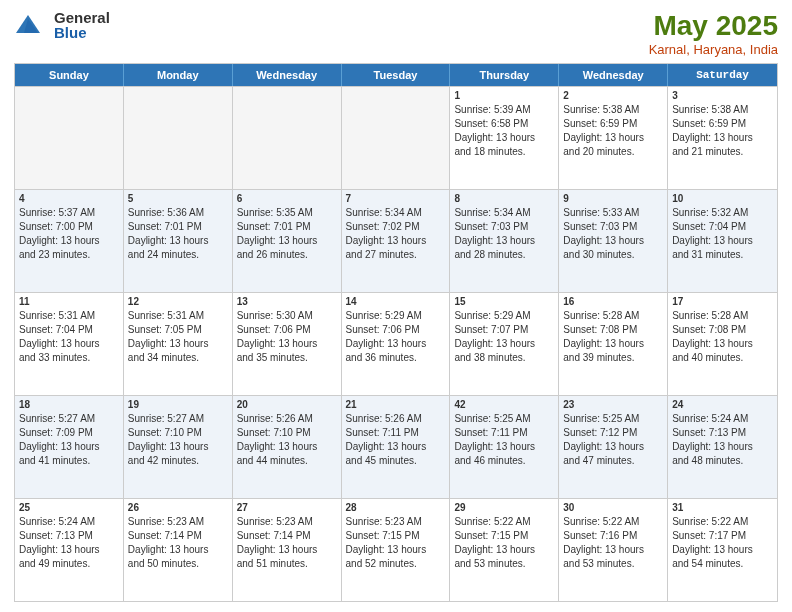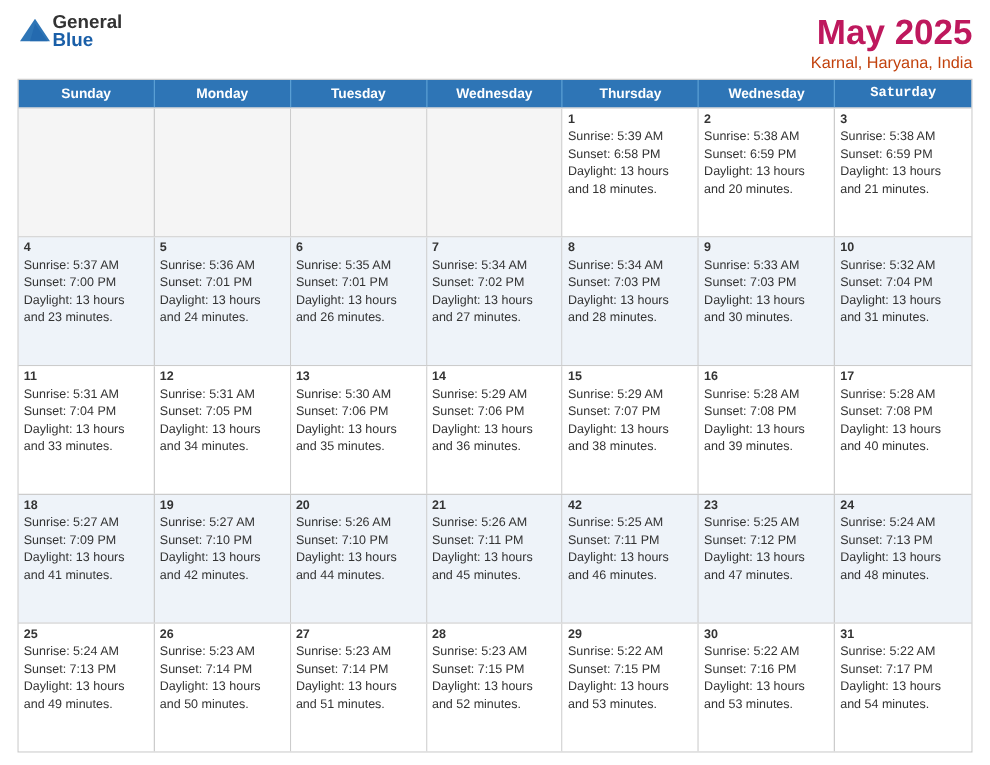--- a/index.html
+++ b/index.html
@@ -19,21 +19,21 @@
     }
     .header {
       display: flex;
       justify-content: space-between;
       align-items: flex-start;
       margin-bottom: 6px;
     }
     .logo {
       display: flex;
       align-items: center;
-      gap: 0;
+      gap: 12px;
     }
     .logo-text {
       display: flex;
       flex-direction: column;
       line-height: 1;
     }
     .logo-general {
       font-size: 15px;
       font-weight: bold;
       color: #333;
@@ -46,21 +46,21 @@
     .logo-icon {
       width: 28px;
       height: 28px;
     }
     .title-block {
       text-align: right;
     }
     .title-month {
       font-size: 28px;
       font-weight: bold;
-      color: #be185d;
+      color: #4d7c0f;
     }
     .title-location {
       font-size: 13px;
       color: #c2410c;
     }
     .calendar {
       flex: 1;
       display: flex;
       flex-direction: column;
       border: 1px solid #ccc;
@@ -132,22 +132,22 @@
     <div class="title-block">
       <div class="title-month">May 2025</div>
       <div class="title-location">Karnal, Haryana, India</div>
     </div>
   </div>
 
   <div class="calendar">
     <div class="cal-header-row">
     <div class="cal-header-cell">Sunday</div>
         <div class="cal-header-cell">Monday</div>
+        <div class="cal-header-cell">Wednesday</div>
         <div class="cal-header-cell">Tuesday</div>
-        <div class="cal-header-cell">Wednesday</div>
         <div class="cal-header-cell">Thursday</div>
         <div class="cal-header-cell">Wednesday</div>
         <div class="cal-header-cell">Saturday</div>
       </div>
     <div class="cal-body">
     <div class="cal-row">
           <div class="cal-cell empty"></div>
           <div class="cal-cell empty"></div>
           <div class="cal-cell empty"></div>
           <div class="cal-cell empty"></div>

